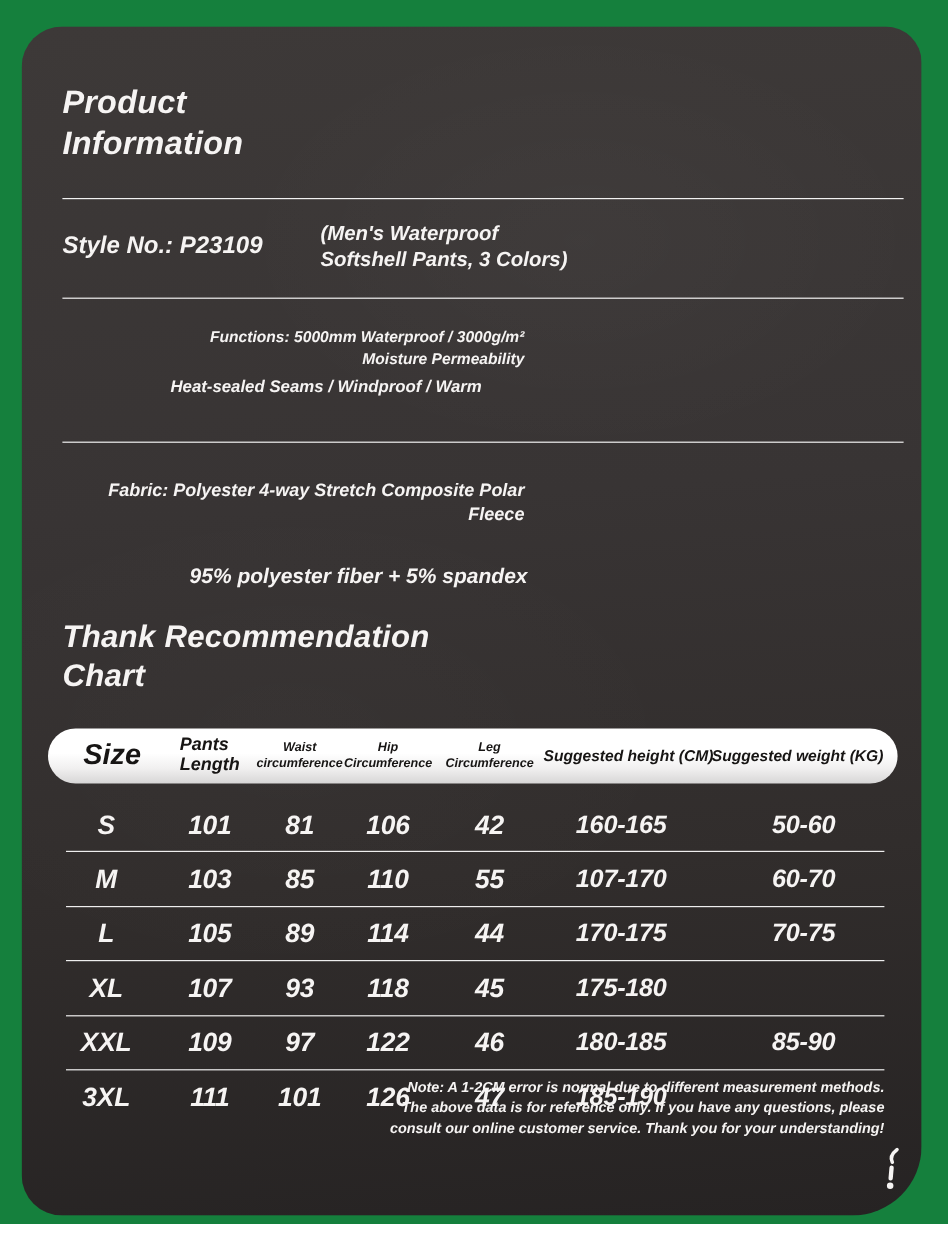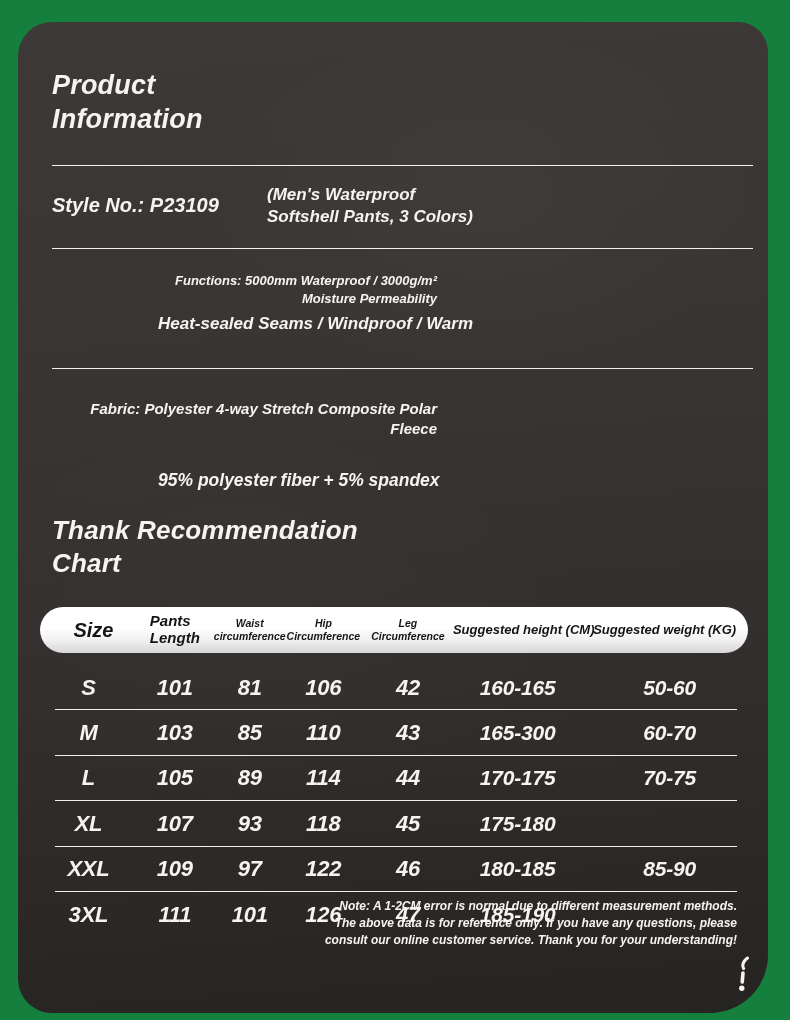--- a/index.html
+++ b/index.html
@@ -13,33 +13,33 @@
           linear-gradient(176deg,#3d3938 0%,#383434 40%,#312d2c 70%,#262323 100%);}
   .card *{color:#f6f4f3;}
   .abs{position:absolute;}
   .hr{position:absolute;left:34px;width:701px;height:1px;background:rgba(255,255,255,0.93);}
 
   .title{left:34px;top:46px;font-size:27px;line-height:1.26;white-space:pre-line;letter-spacing:0.2px;}
   .style-label{left:34px;top:172px;font-size:20px;}
   .style-desc{left:249px;top:162px;font-size:17px;line-height:1.28;white-space:pre-line;}
 
   .func-block{right:331px;top:250px;font-size:13px;line-height:1.38;white-space:pre-line;text-align:right;}
-  .func-highlight{left:140px;top:292px;font-size:17px;}
+  .func-highlight{left:124px;top:292px;font-size:14px;}
   .fabric-block{right:331px;top:377px;font-size:15px;line-height:1.36;white-space:pre-line;text-align:right;margin-left:13px;}
   .fabric-comp{left:140px;top:416px;font-size:17.5px;margin-top:32px;}
 
   .size-title{left:34px;top:492px;font-size:26px;line-height:1.28;white-space:pre-line;letter-spacing:0.2px;}
 
   .pill{left:22px;top:585px;width:708px;height:46px;border-radius:23px;
         background:linear-gradient(180deg,#ffffff 45%,#f1f0f0 72%,#d7d6d6 100%);
         display:grid;grid-template-columns:13.7% 10.7% 10.45% 10.35% 13.55% 19.15% 22.1%;
         align-items:center;}
   .hc{display:flex;align-items:center;justify-content:center;white-space:pre-line;
       line-height:1.12;color:#171514 !important;}
-  .hc0{font-size:20px;margin-left:10px;}
+  .hc0{font-size:24px;margin-left:10px;}
   .hc1{font-size:15px;text-align:left;}
   .hc2,.hc3,.hc4{font-size:10.5px;text-align:center;line-height:1.25;}
   .hc5,.hc6{font-size:13px;white-space:nowrap;}
   .hc6{padding-right:10px;}
 
   .rows{left:22px;top:643px;width:708px;}
   .trow{display:grid;grid-template-columns:13.7% 10.7% 10.45% 10.35% 13.55% 19.15% 22.1%;
         height:45.4px;align-items:center;position:relative;}
   .trow:not(:last-child)::after{content:"";position:absolute;left:15px;right:11px;bottom:0;
         height:1px;background:rgba(255,255,255,0.92);}
@@ -103,22 +103,22 @@
           <div class="tc tc3">106</div>
           <div class="tc tc4">42</div>
           <div class="tc tc5">160-165</div>
           <div class="tc tc6">50-60</div>
         </div>
         <div class="trow">
           <div class="tc tc0">M</div>
           <div class="tc tc1">103</div>
           <div class="tc tc2">85</div>
           <div class="tc tc3">110</div>
-          <div class="tc tc4">43</div>
-          <div class="tc tc5">165-300</div>
+          <div class="tc tc4">55</div>
+          <div class="tc tc5">107-170</div>
           <div class="tc tc6">60-70</div>
         </div>
         <div class="trow">
           <div class="tc tc0">L</div>
           <div class="tc tc1">105</div>
           <div class="tc tc2">89</div>
           <div class="tc tc3">114</div>
           <div class="tc tc4">44</div>
           <div class="tc tc5">170-175</div>
           <div class="tc tc6">70-75</div>

